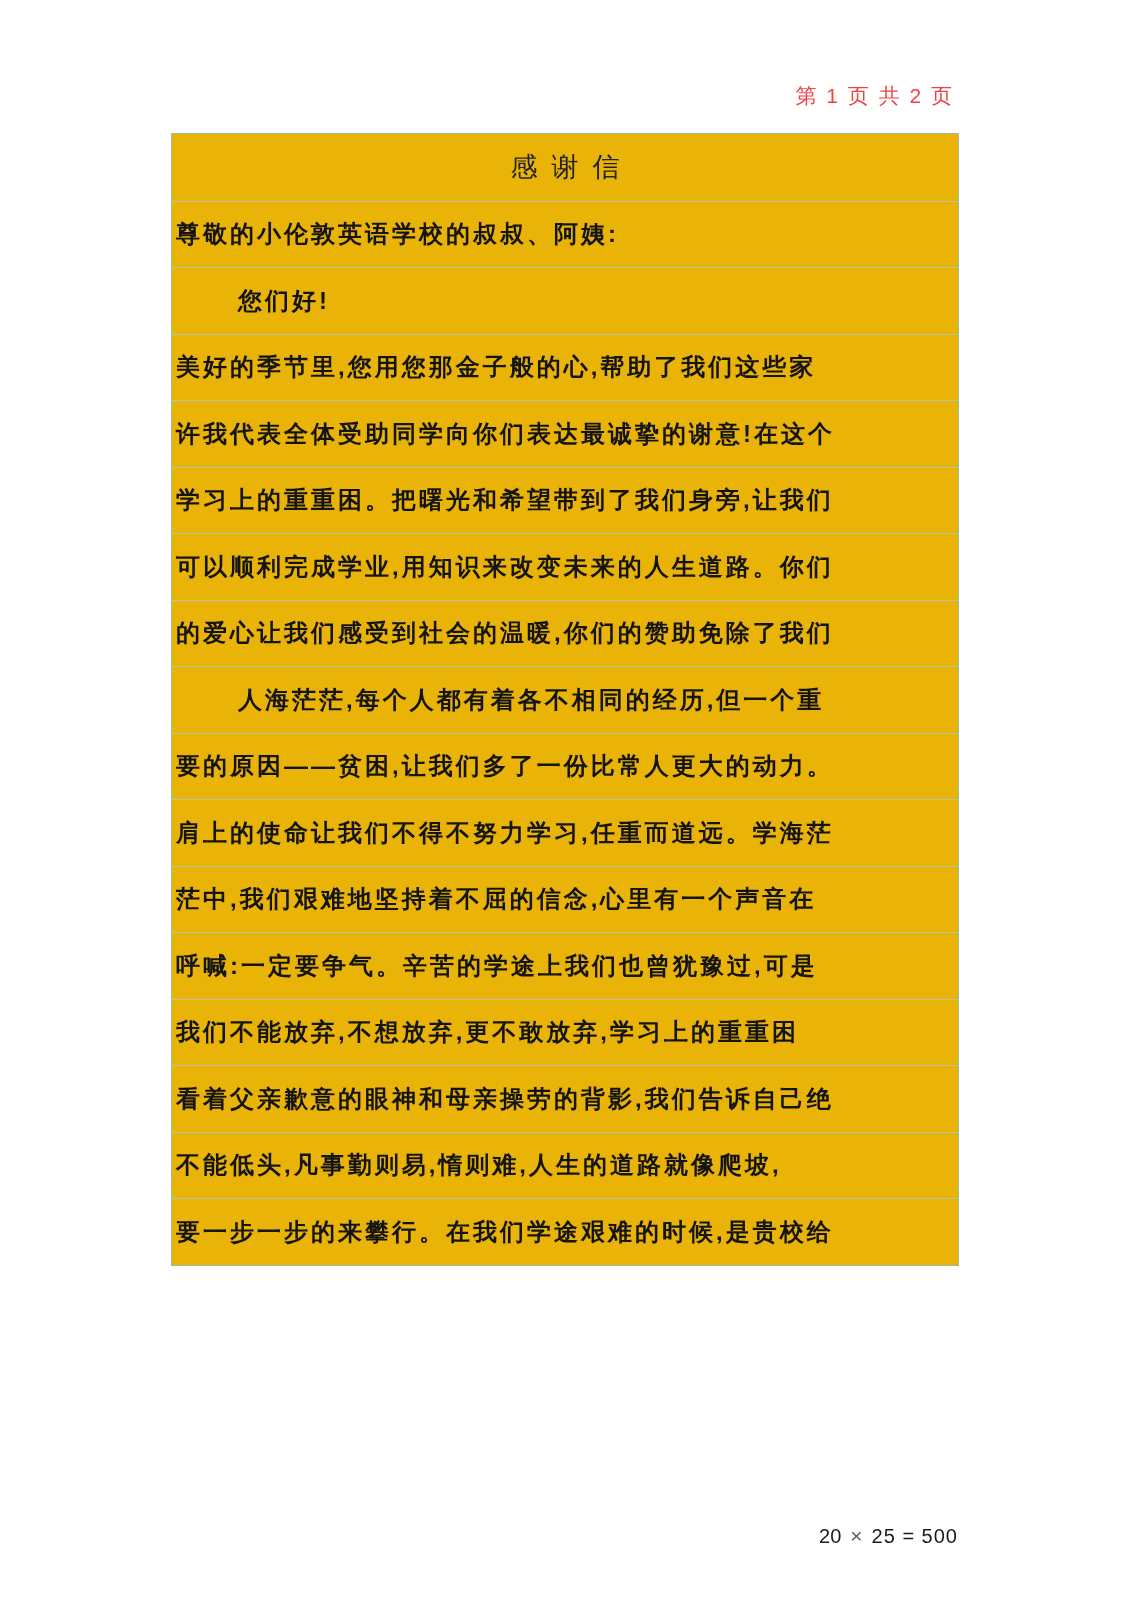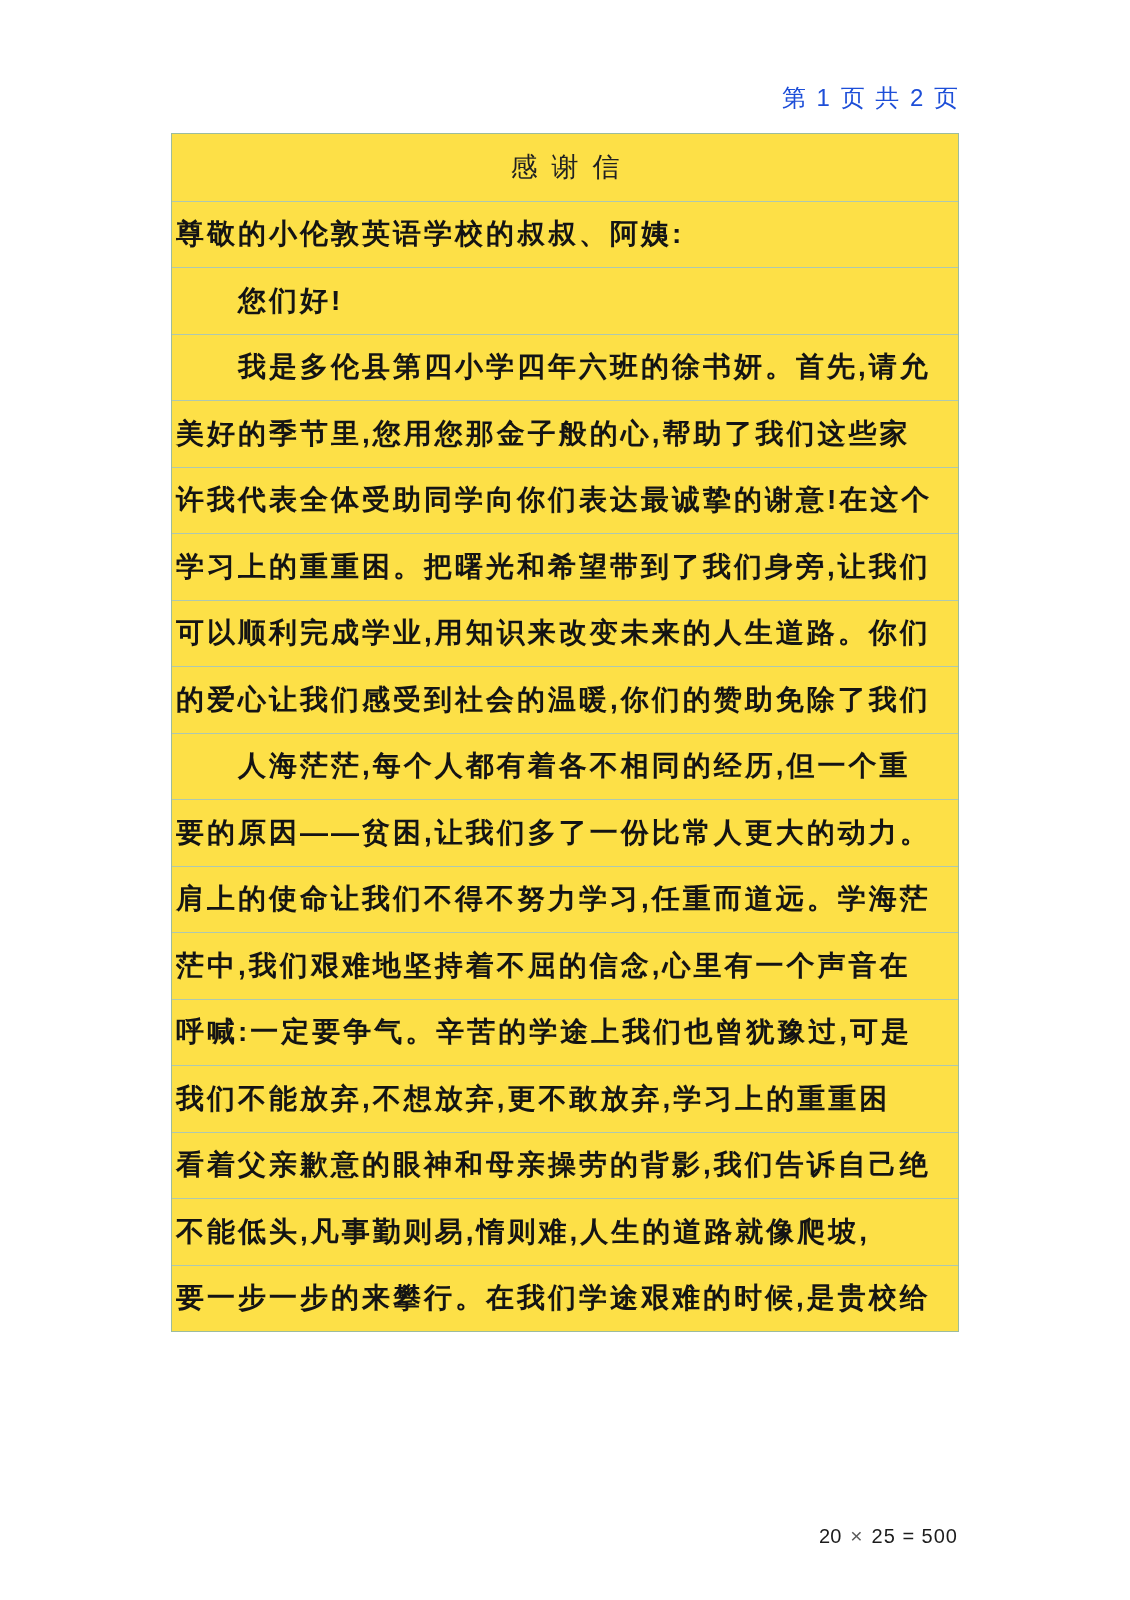--- a/index.html
+++ b/index.html
@@ -7,42 +7,42 @@
   body {
     position: relative;
     background: #ffffff;
     font-family: "Liberation Sans", "DejaVu Sans", sans-serif;
     color: #1a1a1a;
     overflow: hidden;
   }
   .page-indicator {
     position: absolute;
     top: 82px;
-    right: 170px;
-    font-size: 24px;
-    color: #1d4ed8;
+    right: 176px;
+    font-size: 21px;
+    color: #ef4444;
     letter-spacing: 2px;
     white-space: nowrap;
   }
   .sheet {
     position: absolute;
     top: 133px;
     left: 171px;
     width: 788px;
     border: 1px solid #9cbc9e;
-    background: #fde047;
+    background: #eab308;
   }
   .row {
     height: 66.5px;
     border-top: 1px solid #aec8b0;
     display: flex;
     align-items: center;
     white-space: nowrap;
     overflow: visible;
-    font-size: 28px;
+    font-size: 24px;
     font-weight: 700;
     color: #141414;
     letter-spacing: 3px;
     padding-left: 4px;
   }
   .row:first-child { border-top: none; }
   .row.title-row {
     justify-content: center;
     font-weight: 400;
     font-size: 27px;
@@ -68,21 +68,20 @@
 </style>
 </head>
 <body>
 
 <div class="page-indicator">第 1 页 共 2 页</div>
 
 <div class="sheet">
   <div class="row title-row">感谢信</div>
   <div class="row">尊敬的小伦敦英语学校的叔叔、阿姨:</div>
   <div class="row indent">您们好!</div>
-  <div class="row indent">我是多伦县第四小学四年六班的徐书妍。首先,请允</div>
   <div class="row">美好的季节里,您用您那金子般的心,帮助了我们这些家</div>
   <div class="row">许我代表全体受助同学向你们表达最诚挚的谢意!在这个</div>
   <div class="row">学习上的重重困。把曙光和希望带到了我们身旁,让我们</div>
   <div class="row">可以顺利完成学业,用知识来改变未来的人生道路。你们</div>
   <div class="row">的爱心让我们感受到社会的温暖,你们的赞助免除了我们</div>
   <div class="row indent">人海茫茫,每个人都有着各不相同的经历,但一个重</div>
   <div class="row">要的原因——贫困,让我们多了一份比常人更大的动力。</div>
   <div class="row">肩上的使命让我们不得不努力学习,任重而道远。学海茫</div>
   <div class="row">茫中,我们艰难地坚持着不屈的信念,心里有一个声音在</div>
   <div class="row">呼喊:一定要争气。辛苦的学途上我们也曾犹豫过,可是</div>

